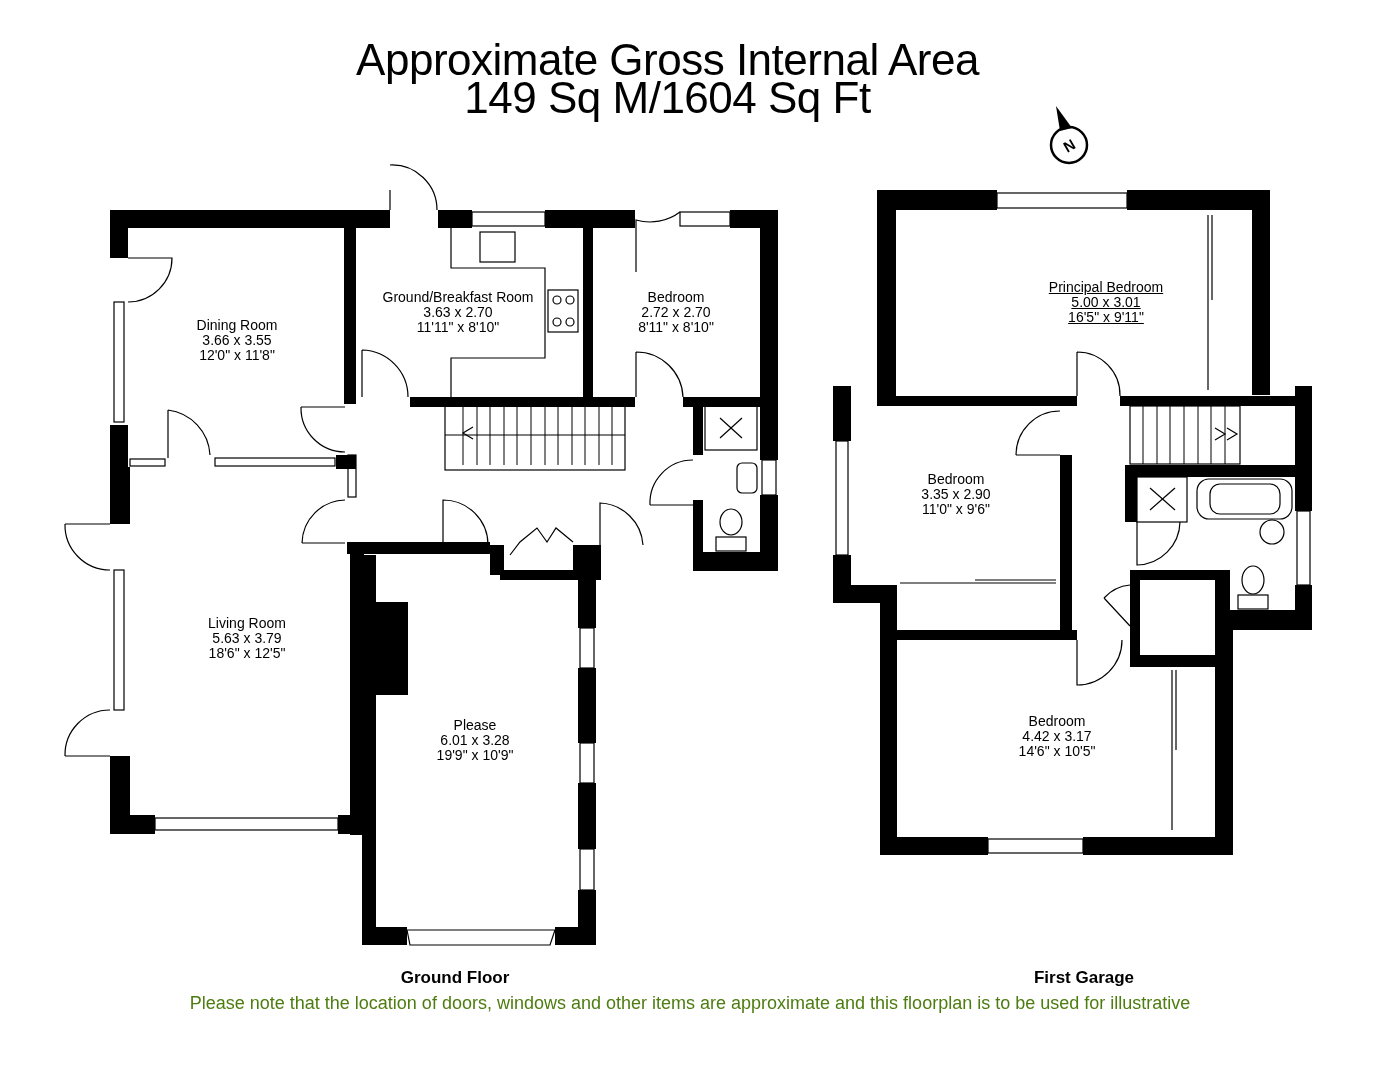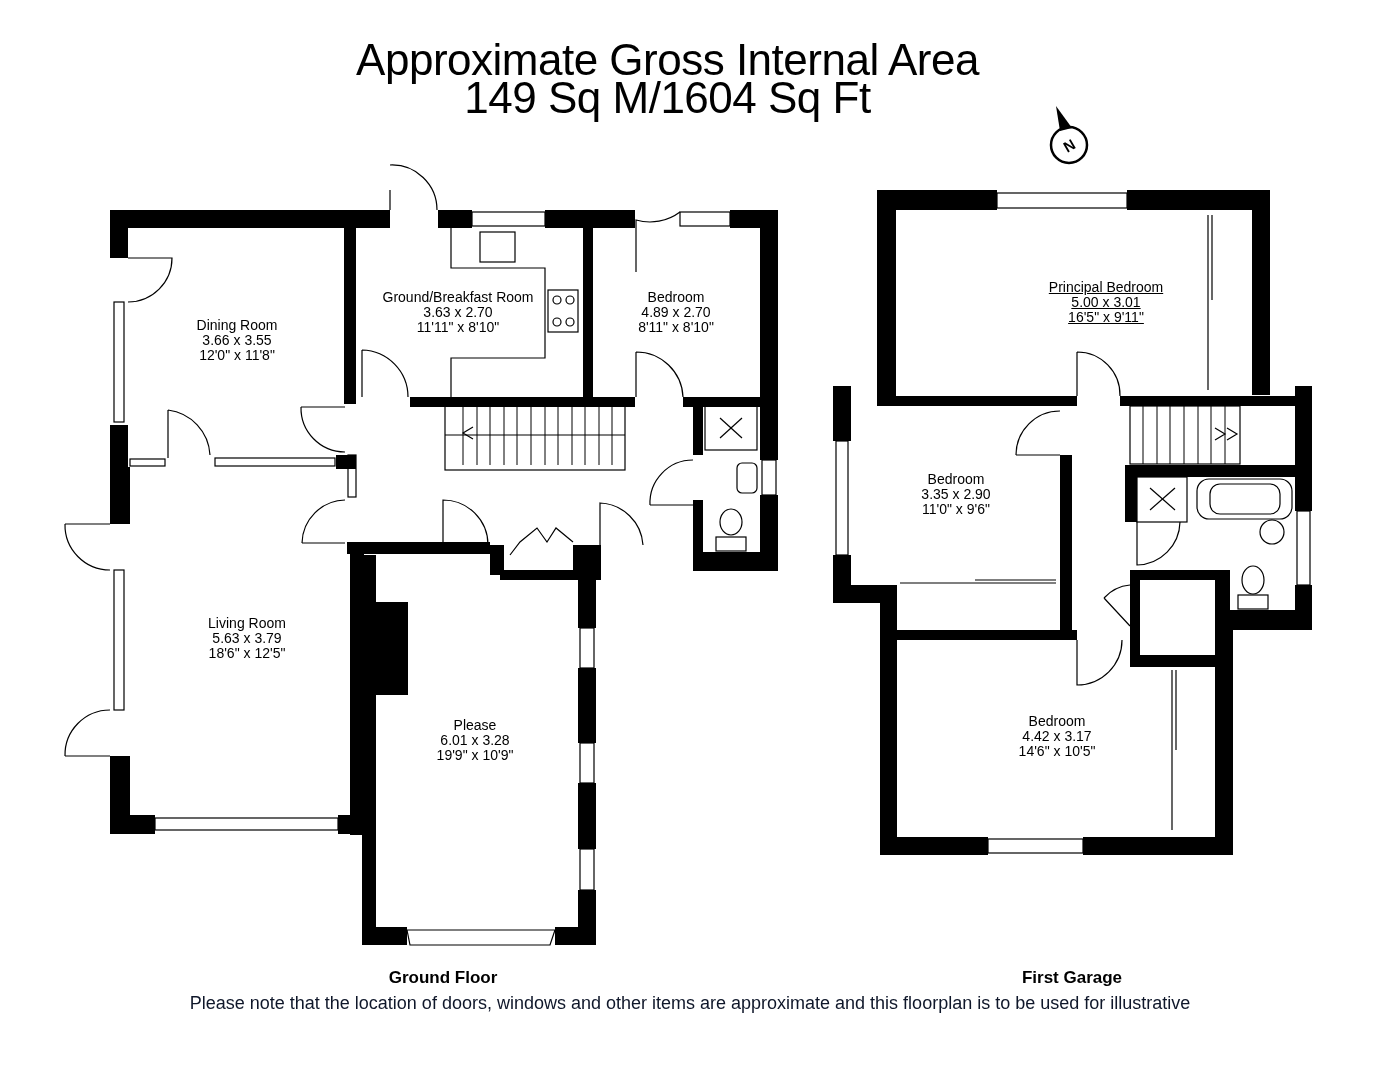--- a/index.html
+++ b/index.html
@@ -2,22 +2,22 @@
 <html><head>
 <meta charset="utf-8">
 <style>
   html, body { margin:0; padding:0; background:#ffffff; }
   body { width:1380px; height:1067px; position:relative; overflow:hidden; font-family:"DejaVu Sans", sans-serif; color:#000; }
   .title { position:absolute; left:0; width:1335px; text-align:center; font-family:"Liberation Sans", sans-serif; font-size:44px; line-height:44px; letter-spacing:-0.5px; }
   #title1 { top:38px; }
   #title2 { top:76px; }
   svg#plan { position:absolute; left:0; top:0; }
   .room-label { position:absolute; text-align:center; font-family:"Liberation Sans", sans-serif; font-size:14px; line-height:15px; transform:translateX(-50%); white-space:nowrap; }
-  .floor-label { position:absolute; font-family:"Liberation Sans", sans-serif; font-weight:bold; font-size:17px; transform:translateX(-50%); top:968px; }
-  .disclaimer { position:absolute; left:0; width:1380px; text-align:center; font-family:"Liberation Sans", sans-serif; font-size:18px; color:#0f172a; line-height:26px; top:990px; }
+  .floor-label { position:absolute; font-family:"Liberation Sans", sans-serif; font-weight:bold; font-size:17px; transform:translateX(-50%); top:968px;margin-left:12px; }
+  .disclaimer { position:absolute; left:0; width:1380px; text-align:center; font-family:"Liberation Sans", sans-serif; font-size:18px; color:#4d7c0f; line-height:26px; top:990px; }
 </style>
 </head>
 <body>
 
 <div class="title" id="title1">Approximate Gross Internal Area</div>
 <div class="title" id="title2">149 Sq M/1604 Sq Ft</div>
 
 <svg id="plan" width="1380" height="1067" viewBox="0 0 1380 1067">
 
   <g>
@@ -212,21 +212,21 @@
   <div>3.66 x 3.55</div>
   <div>12'0" x 11'8"</div>
 </div>
 <div class="room-label" style="left:458px; top:290px;">
   <div>Ground/Breakfast Room</div>
   <div>3.63 x 2.70</div>
   <div>11'11" x 8'10"</div>
 </div>
 <div class="room-label" style="left:676px; top:290px;">
   <div>Bedroom</div>
-  <div>4.89 x 2.70</div>
+  <div>2.72 x 2.70</div>
   <div>8'11" x 8'10"</div>
 </div>
 <div class="room-label" style="left:247px; top:616px;">
   <div>Living Room</div>
   <div>5.63 x 3.79</div>
   <div>18'6" x 12'5"</div>
 </div>
 <div class="room-label" style="left:475px; top:718px;">
   <div>Please</div>
   <div>6.01 x 3.28</div>

